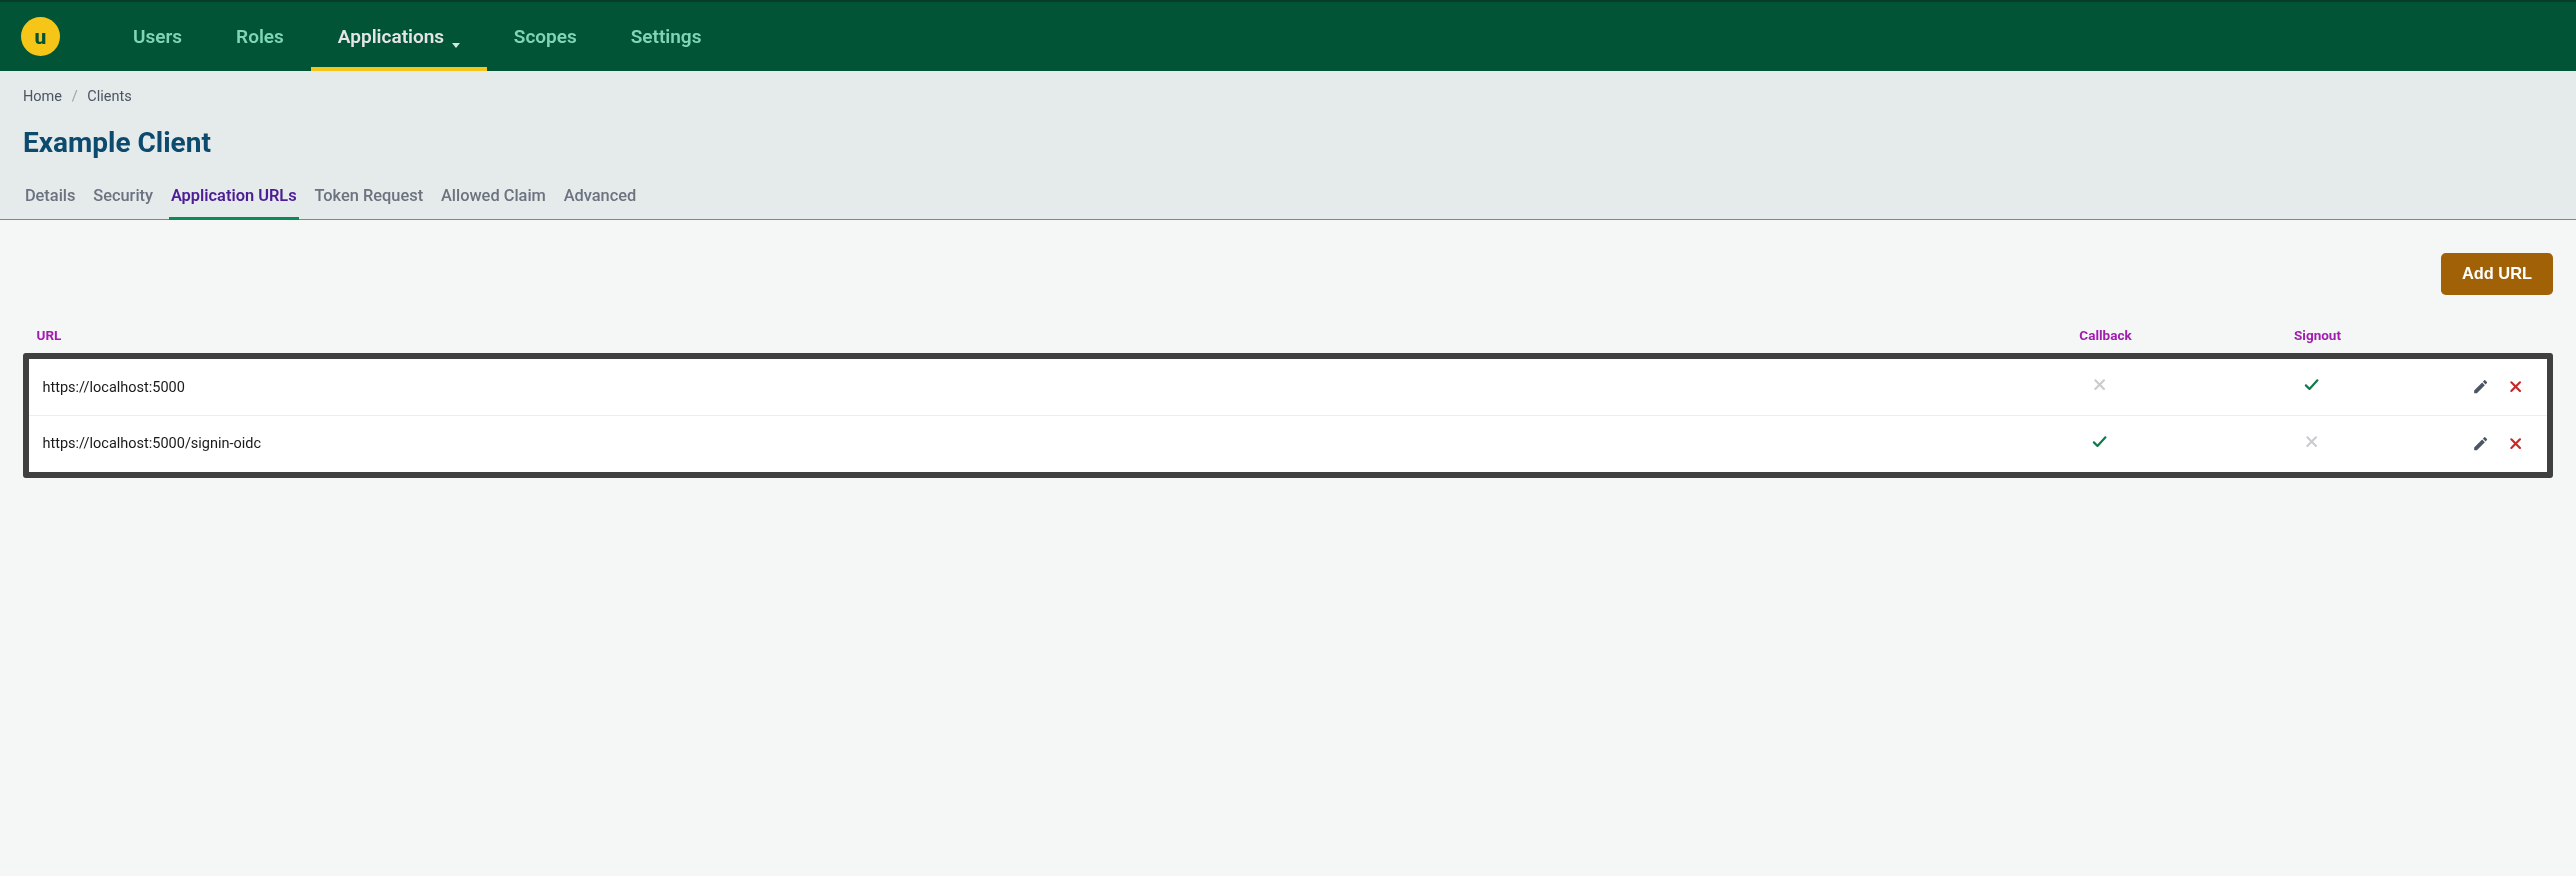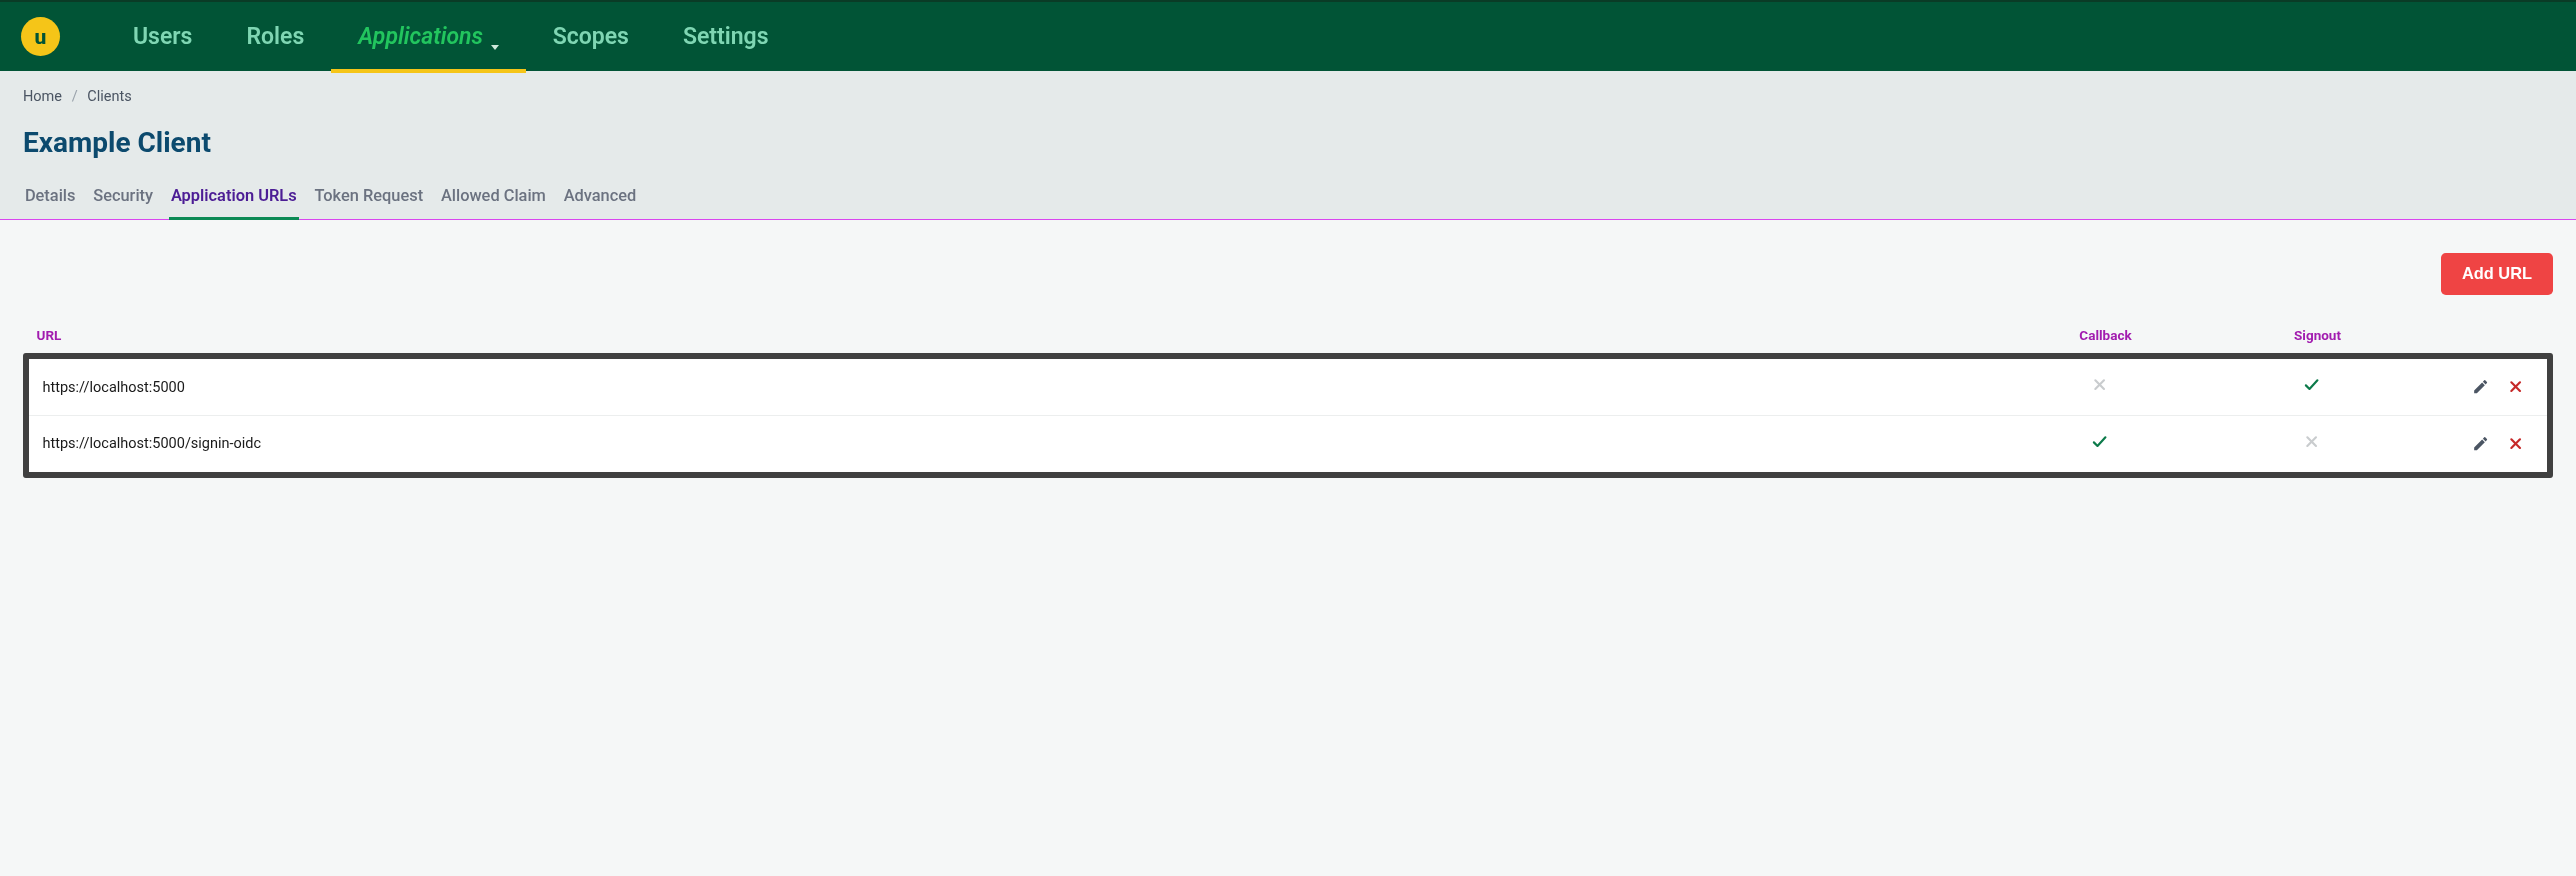--- a/index.html
+++ b/index.html
@@ -2,40 +2,40 @@
 <html><head>
 <meta charset="utf-8">
 <style>
 * { margin: 0; padding: 0; box-sizing: border-box; }
 body { font-family: -apple-system, BlinkMacSystemFont, "Segoe UI", Roboto, Helvetica, Arial, sans-serif; background: #f5f7f7; color: #1a1a1a; }
 
 .topbar-wrap { background: #015436; border-top: 2.9px solid #0a3b26; }
 .topbar { display: flex; align-items: center; height: 69px; padding: 0 21px; gap: 46px; }
 .logo { width: 39px; height: 39px; border-radius: 50%; background: #f5c518; display: flex; align-items: center; justify-content: center; color: #015436; font-weight: 800; font-size: 21px; flex-shrink: 0; }
 .nav { display: flex; gap: 0; }
-.nav-item { color: #7fd6b3; font-size: 23px; font-weight: 600; padding: 23px 27px; cursor: pointer; position: relative; display: flex; align-items: flex-end; gap: 7.7px; }
-.nav-item.active { color: #22c55e; font-style: italic; }
+.nav-item { color: #7fd6b3; font-size: 19px; font-weight: 600; padding: 23px 27px; cursor: pointer; position: relative; display: flex; align-items: flex-end; gap: 7.7px; }
+.nav-item.active { color: #e5e5e5; }
 .nav-item.active::after { content: ""; position: absolute; bottom: 0; left: 0; right: 0; height: 3.9px; background: #f5c518; }
 .caret { width: 0; height: 0; border-left: 4.8px solid transparent; border-right: 4.8px solid transparent; border-top: 5.8px solid #7fd6b3; display: inline-block; }
 .nav-item.active .caret { border-top-color: #cfe9dc; }
 
 .subheader { background: #e5eaea; padding: 17.3px 23px 0 23px; border-bottom: 1px solid #d946ef; }
 .breadcrumb { font-size: 14.5px; color: #6b7280; display: flex; gap: 9.6px; align-items: center; }
 .breadcrumb a { color: #4b5563; text-decoration: none; cursor: pointer; }
 .breadcrumb .sep { color: #9aa2ab; }
 .page-title { font-size: 28px; font-weight: 700; color: #0c4a6e; margin-top: 21px; margin-bottom: 17.3px; }
 
 .tabs { display: flex; gap: 14px; }
 .tab { font-size: 16.4px; font-weight: 500; color: #6b7280; padding: 9.6px 1.9px 13.5px 1.9px; cursor: pointer; position: relative; }
 .tab.active { color: #4c1d95; font-weight: 600; }
 .tab.active::after { content: ""; position: absolute; bottom: -1px; left: 0; right: 0; height: 2.9px; background: #0c8a55; }
 
 .content { padding: 33px 23px; }
 .actions { display: flex; justify-content: flex-end; margin-bottom: 23px; }
-.btn-primary { background: #ef4444; color: #fff; border: none; border-radius: 4.8px; font-size: 16.4px; font-weight: 600; padding: 11.6px 21px; cursor: pointer; }
+.btn-primary { background: #a16207; color: #fff; border: none; border-radius: 4.8px; font-size: 16.4px; font-weight: 600; padding: 11.6px 21px; cursor: pointer; }
 
 .table-head { display: grid; grid-template-columns: 1fr 212px 212px 116px; padding: 9.6px 13.5px; font-size: 13.5px; font-weight: 700; color: #a21caf; }
 .table-body { background: #fff; border: 6px solid #404040; border-radius: 2.9px; }
 .row { display: grid; grid-template-columns: 1fr 212px 212px 116px; padding: 17.3px 13.5px; align-items: center; border-top: 1px solid #eceeee; font-size: 14.5px; }
 .row:first-child { border-top: none; }
 .cell-center { text-align: center; }
 .cell-actions { display: flex; justify-content: flex-end; gap: 17.3px; padding-right: 9.6px; }
 
 .icon { width: 17.3px; height: 17.3px; display: inline-block; }
 .icon-check { color: #0c7a4a; }

